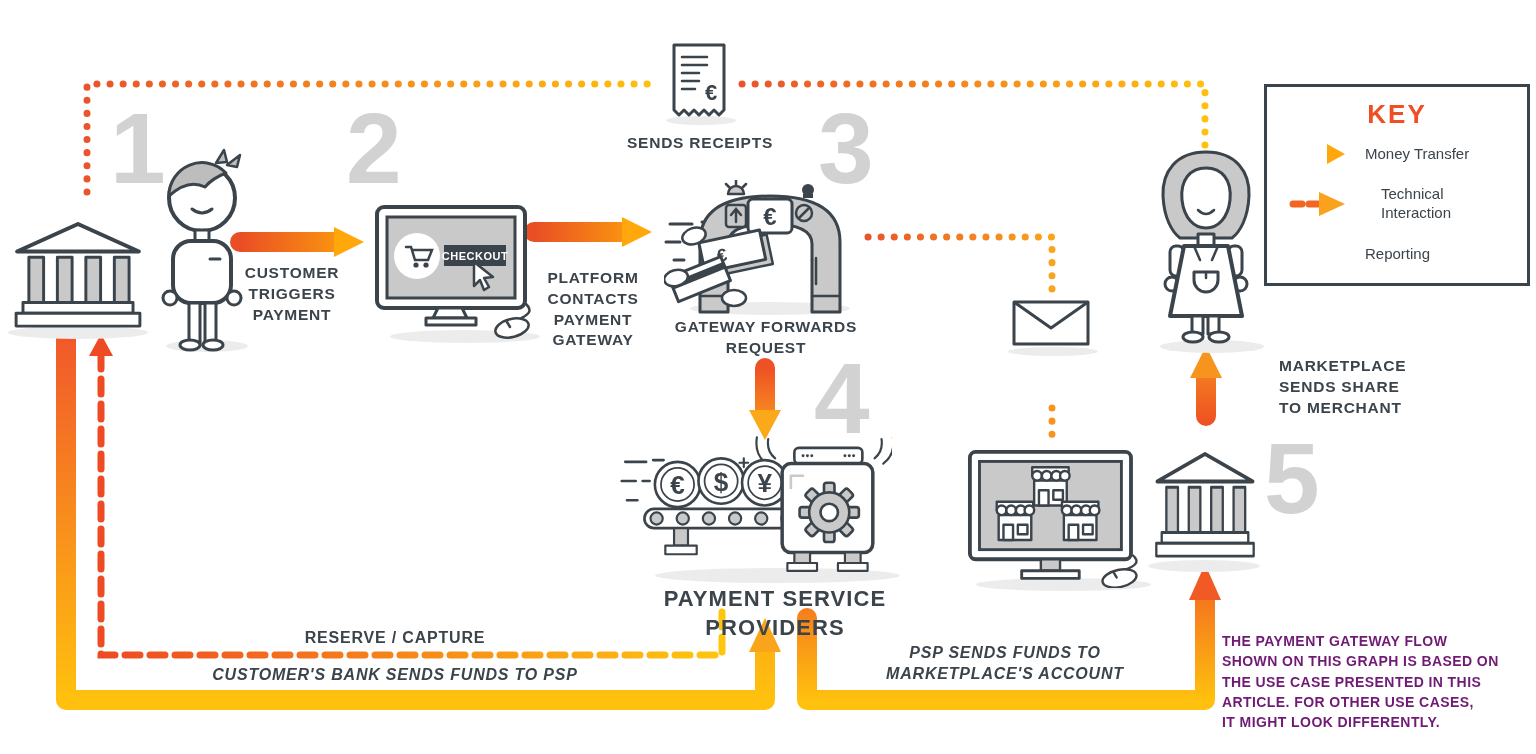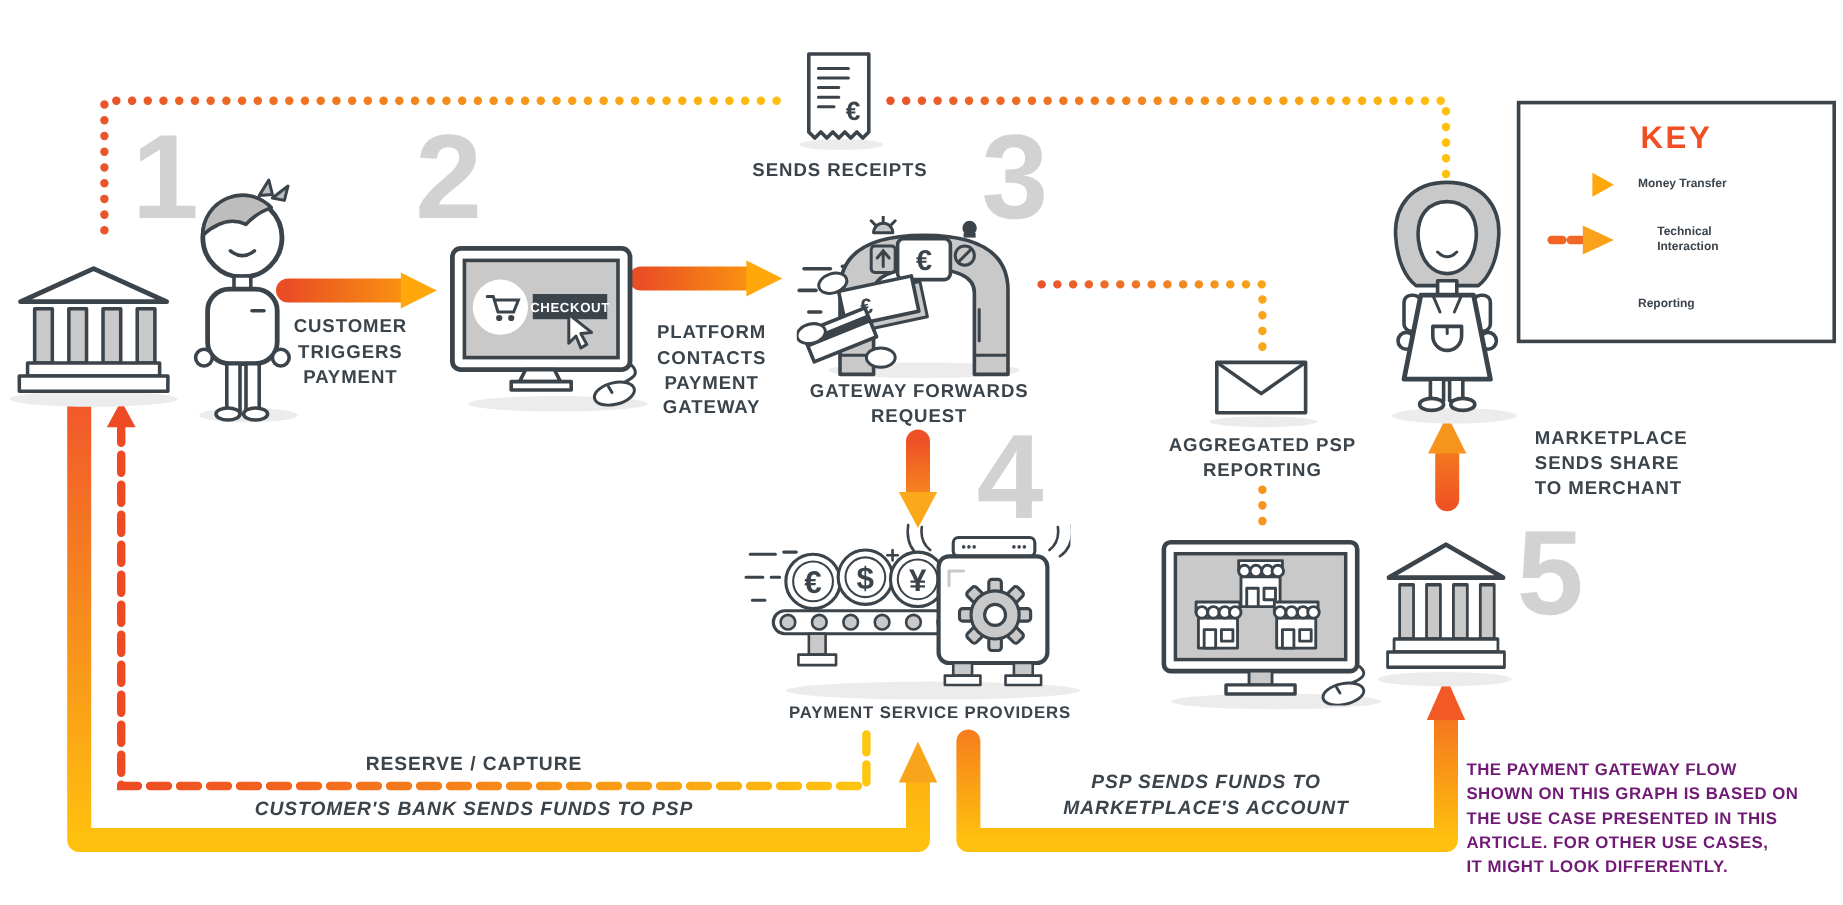--- a/index.html
+++ b/index.html
@@ -18,21 +18,21 @@
          white-space:pre-line;}
   .disclaimer{position:absolute;left:1222px;top:631px;width:300px;text-align:left;
          font-weight:bold;font-size:14px;line-height:1.45;color:#701a75;letter-spacing:.03em;
          white-space:pre-line;}
   .keybox{position:absolute;left:1264px;top:84px;width:266px;height:202px;background:#fff;
          border:3px solid #3B434B;box-sizing:border-box;}
   .keytitle{text-align:center;font-weight:bold;font-size:26px;color:#F04E23;
          letter-spacing:.08em;margin-top:12px;}
   .keyrow{position:absolute;left:20px;display:flex;align-items:center;}
   .keyrow .sym{width:78px;flex:0 0 78px;}
-  .keyrow .ktext{font-weight:bold;font-size:10px;line-height:1.25;color:#3B434B;
+  .keyrow .ktext{font-weight:normal;font-size:15px;line-height:1.25;color:#3B434B;
          white-space:pre-line;}
   
   .w{fill:#fff;stroke:#3B434B;stroke-width:4;stroke-linejoin:round;}
   .w3{fill:#fff;stroke:#3B434B;stroke-width:3;stroke-linejoin:round;}
   .w25{fill:#fff;stroke:#3B434B;stroke-width:2.5;stroke-linejoin:round;}
   .g{fill:#C9C9C9;stroke:#3B434B;stroke-width:3;stroke-linejoin:round;}
   .g25{fill:#C9C9C9;stroke:#3B434B;stroke-width:2.5;stroke-linejoin:round;}
   .ln{fill:none;stroke:#3B434B;stroke-width:3;stroke-linecap:round;stroke-linejoin:round;}
   .ln25{fill:none;stroke:#3B434B;stroke-width:2.5;stroke-linecap:round;}
   .nv{fill:#3B434B;}
@@ -359,26 +359,24 @@
   <div class="lbl" style="left:236px;top:263px;width:112px;">CUSTOMER
 TRIGGERS
 PAYMENT</div>
   <div class="lbl" style="left:537px;top:268px;width:112px;">PLATFORM
 CONTACTS
 PAYMENT
 GATEWAY</div>
   <div class="lbl" style="left:610px;top:133px;width:180px;">SENDS RECEIPTS</div>
   <div class="lbl" style="left:660px;top:317px;width:212px;">GATEWAY FORWARDS
 REQUEST</div>
-  <div class="lbl" style="left:967px;top:362px;width:170px;">AGGREGATED PSP
-REPORTING</div>
   <div class="lbl left" style="left:1231px;top:356px;width:140px;">MARKETPLACE
 SENDS SHARE
 TO MERCHANT</div>
-  <div class="lbl" style="left:630px;top:584px;width:290px;font-size:14px;">PAYMENT SERVICE PROVIDERS</div>
+  <div class="lbl" style="left:630px;top:584px;width:290px;font-size:22px;">PAYMENT SERVICE PROVIDERS</div>
   <div class="lbl" style="left:270px;top:627px;width:250px;font-size:16px;">RESERVE / CAPTURE</div>
   <div class="lbl" style="left:185px;top:664px;width:420px;font-size:16px;font-style:italic;">CUSTOMER'S BANK SENDS FUNDS TO PSP</div>
   <div class="lbl" style="left:880px;top:642px;width:250px;font-size:16px;font-style:italic;">PSP SENDS FUNDS TO
 MARKETPLACE'S ACCOUNT</div>
 
 
   <div class="disclaimer">THE PAYMENT GATEWAY FLOW
 SHOWN ON THIS GRAPH IS BASED ON
 THE USE CASE PRESENTED IN THIS
 ARTICLE. FOR OTHER USE CASES,

